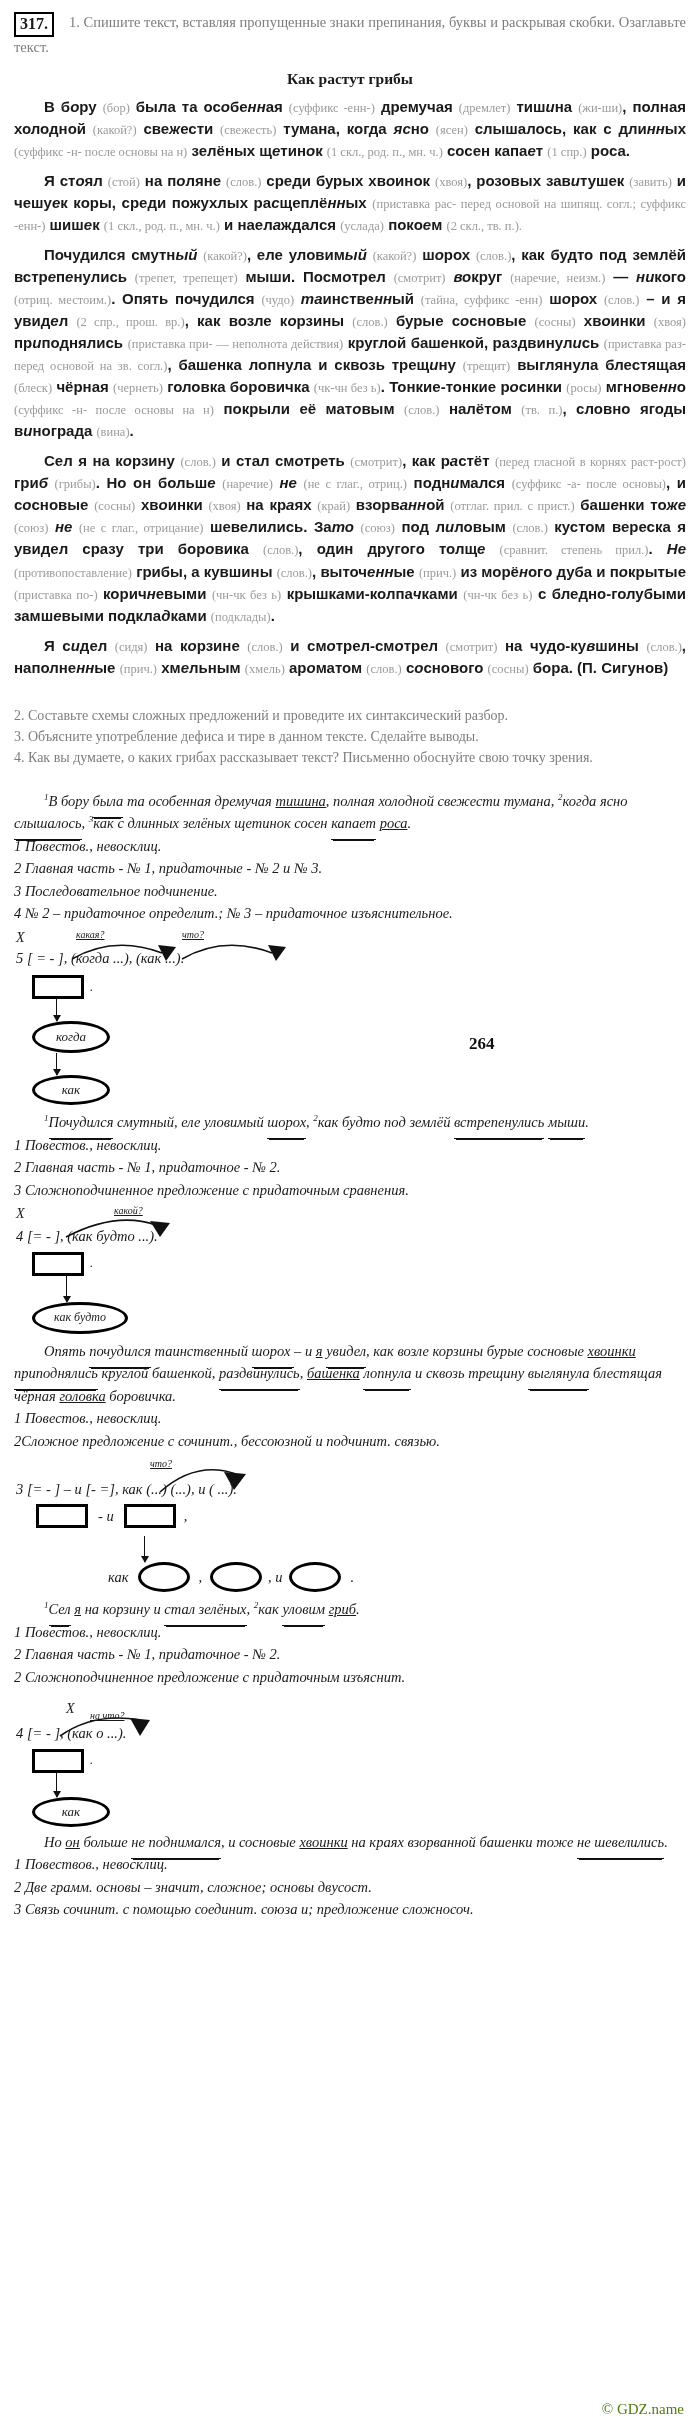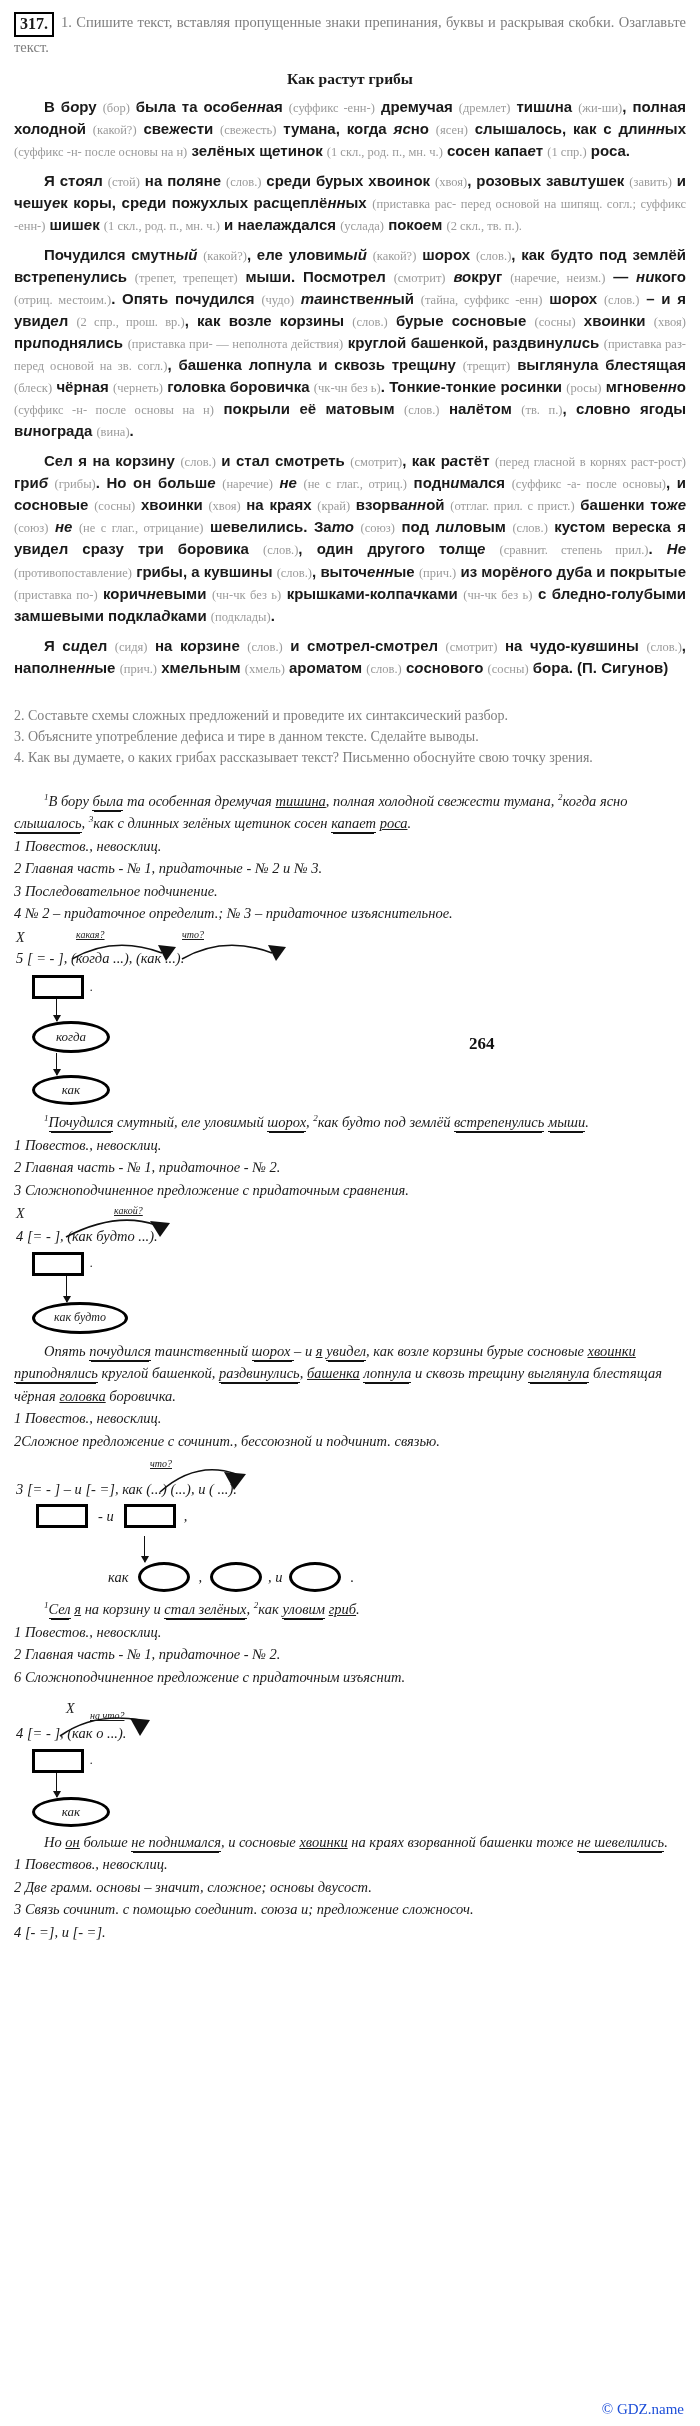--- a/index.html
+++ b/index.html
@@ -31,21 +31,21 @@
     text-align: justify;
     margin: 4px 0 2px 0;
   }
   .ex-num {
     display: inline-block;
     border: 2px solid #000;
     font-weight: bold;
     font-size: 16px;
     line-height: 1;
     padding: 2px 4px 3px 4px;
-    margin-right: 7px;
+    margin-right: 15px;
     vertical-align: -2px;
     font-family: "Liberation Serif", serif;
   }
   .task { color: #7d7d7d; }
 
   
   .title {
     text-align: center;
     font-weight: bold;
     font-size: 15.5px;
@@ -95,21 +95,21 @@
     font-style: italic;
     font-size: 14.5px;
     line-height: 1.55;
   }
   .answers p { margin: 0; }
   .ans-quote { text-indent: 30px; }
   .u { text-decoration: underline; }
   .uu {
     border-bottom: 1px solid #111;
     box-shadow: 0 3px 0 -2px #111;
-    padding-bottom: 1px;
+    padding-bottom: 8px;
   }
   sup.sn { font-size: 9px; vertical-align: super; }
 
   
   .scheme { position: relative; margin: 2px 0 0 0; }
   .rect {
     display: inline-block;
     width: 52px;
     height: 24px;
     border: 3px solid #000;
@@ -154,21 +154,21 @@
   }
   .xmark { font-style: italic; font-size: 14px; }
   .arcsvg { position: absolute; }
   .credit {
     position: absolute;
     right: 16px;
     bottom: 8px;
     font-family: "Liberation Serif", serif;
     font-size: 15px;
     font-style: normal;
-    color: #1d4ed8;
+    color: #4d7c0f;
   }
   .row { display: flex; align-items: center; }
 </style>
 </head>
 <body>
 
 <div class="page">
 
   <div class="ex-head">
     <span class="ex-num">317.</span><span class="task">1. Спишите текст, вставляя пропущенные знаки препинания, буквы и раскрывая скобки. Озаглавьте текст.</span>
@@ -268,21 +268,21 @@
         <span class="oval oval-empty"></span>
         <span class="formula" style="margin:0 6px;">, и</span>
         <span class="oval oval-empty"></span>
         <span class="formula" style="margin-left:10px;">.</span>
       </div>
     </div>
 
     <p class="ans-quote" style="margin-top:6px;"><sup class="sn">1</sup><span class="uu">Сел</span><span> </span><span class="u">я</span><span> на корзину и </span><span class="uu">стал зелёных</span><span>, </span><sup class="sn">2</sup><span>как </span><span class="uu">уловим</span><span> </span><span class="u">гриб</span><span>.</span></p>
     <p>1 Повестов., невосклиц.</p>
     <p>2 Главная часть - № 1, придаточное - № 2.</p>
-    <p>6 Сложноподчиненное предложение с придаточным изъяснит.</p>
+    <p>2 Сложноподчиненное предложение с придаточным изъяснит.</p>
 
     <div class="scheme" style="height:50px;margin-top:8px;">
       <span class="xmark" style="position:absolute;left:52px;top:2px;">X</span>
       <span class="qword" style="left:76px;top:12px;">на что?</span>
       <svg class="arcsvg" width="220" height="32" style="left:40px;top:12px;">
         <path d="M6,28 Q40,4 86,12" stroke="#111" stroke-width="1.6" fill="none"></path>
         <polygon points="76,10 96,12 86,28" fill="#111"></polygon>
       </svg>
       <span class="formula" style="position:absolute;left:2px;top:26px;">4 [= - ], (как о ...).</span>
     </div>
@@ -290,17 +290,16 @@
     <div class="scheme" style="margin-left:18px;">
       <div><span class="rect"></span><span style="font-size:12px;">&nbsp;&nbsp;.</span></div>
       <div class="arrow-down" style="height:24px;margin-left:24px;"></div>
       <div><span class="oval oval-how">как</span></div>
     </div>
 
     <p class="ans-quote" style="margin-top:4px;"><span>Но </span><span class="u">он</span><span> больше </span><span class="uu">не поднимался</span><span>, и сосновые </span><span class="u">хвоинки</span><span> на краях взорванной башенки тоже </span><span class="uu">не шевелились</span><span>.</span></p>
     <p>1 Повествов., невосклиц.</p>
     <p>2 Две грамм. основы – значит, сложное; основы двусост.</p>
     <p>3 Связь сочинит. с помощью соединит. союза и; предложение сложносоч.</p>
-    <p>4 [- =], и [- =].</p>
   </div>
 
   <div class="credit">© GDZ.name</div>
 </div>
 
 </body></html>

